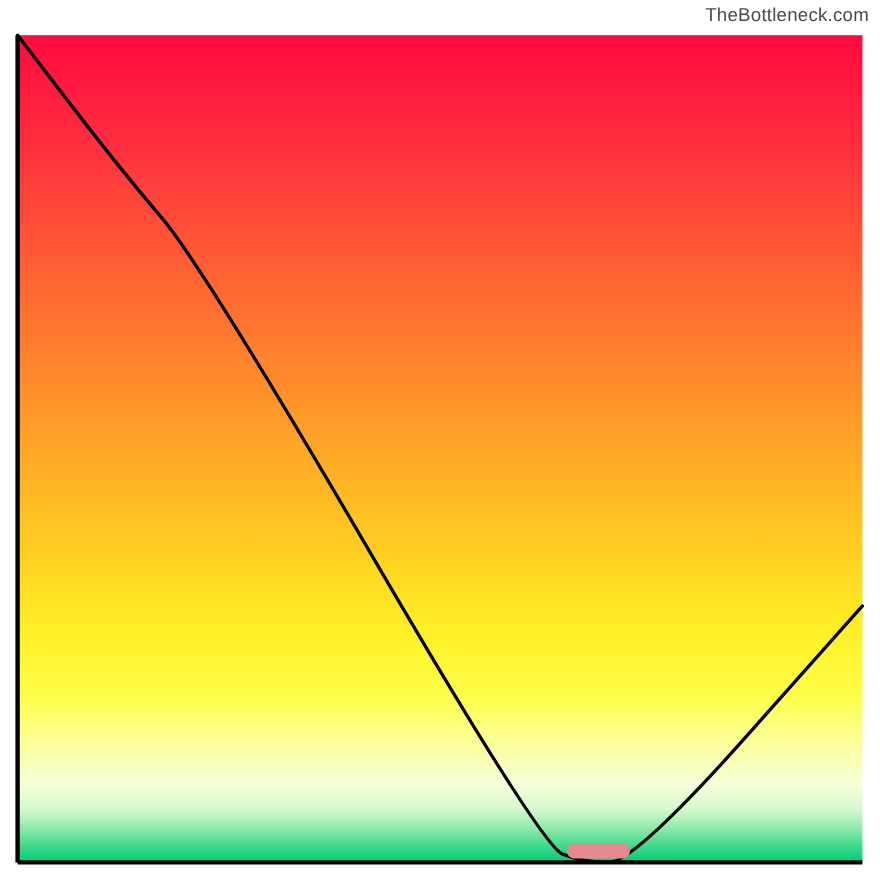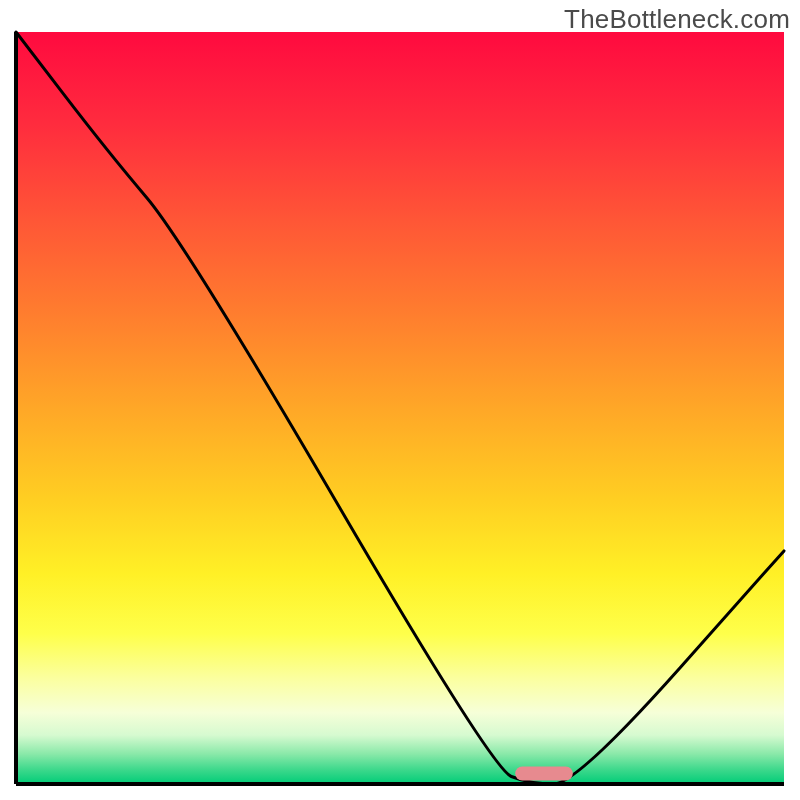--- a/index.html
+++ b/index.html
@@ -13,21 +13,21 @@
   .container {
     position: relative;
     width: 800px;
     height: 800px;
   }
   .watermark {
     position: absolute;
     top: 4px;
     right: 10px;
     color: #4a4a4a;
-    font-size: 26px;
+    font-size: 17px;
     font-weight: 500;
     letter-spacing: 0.2px;
   }
   svg {
     position: absolute;
     top: 0;
     left: 0;
   }
 </style>
 </head>

